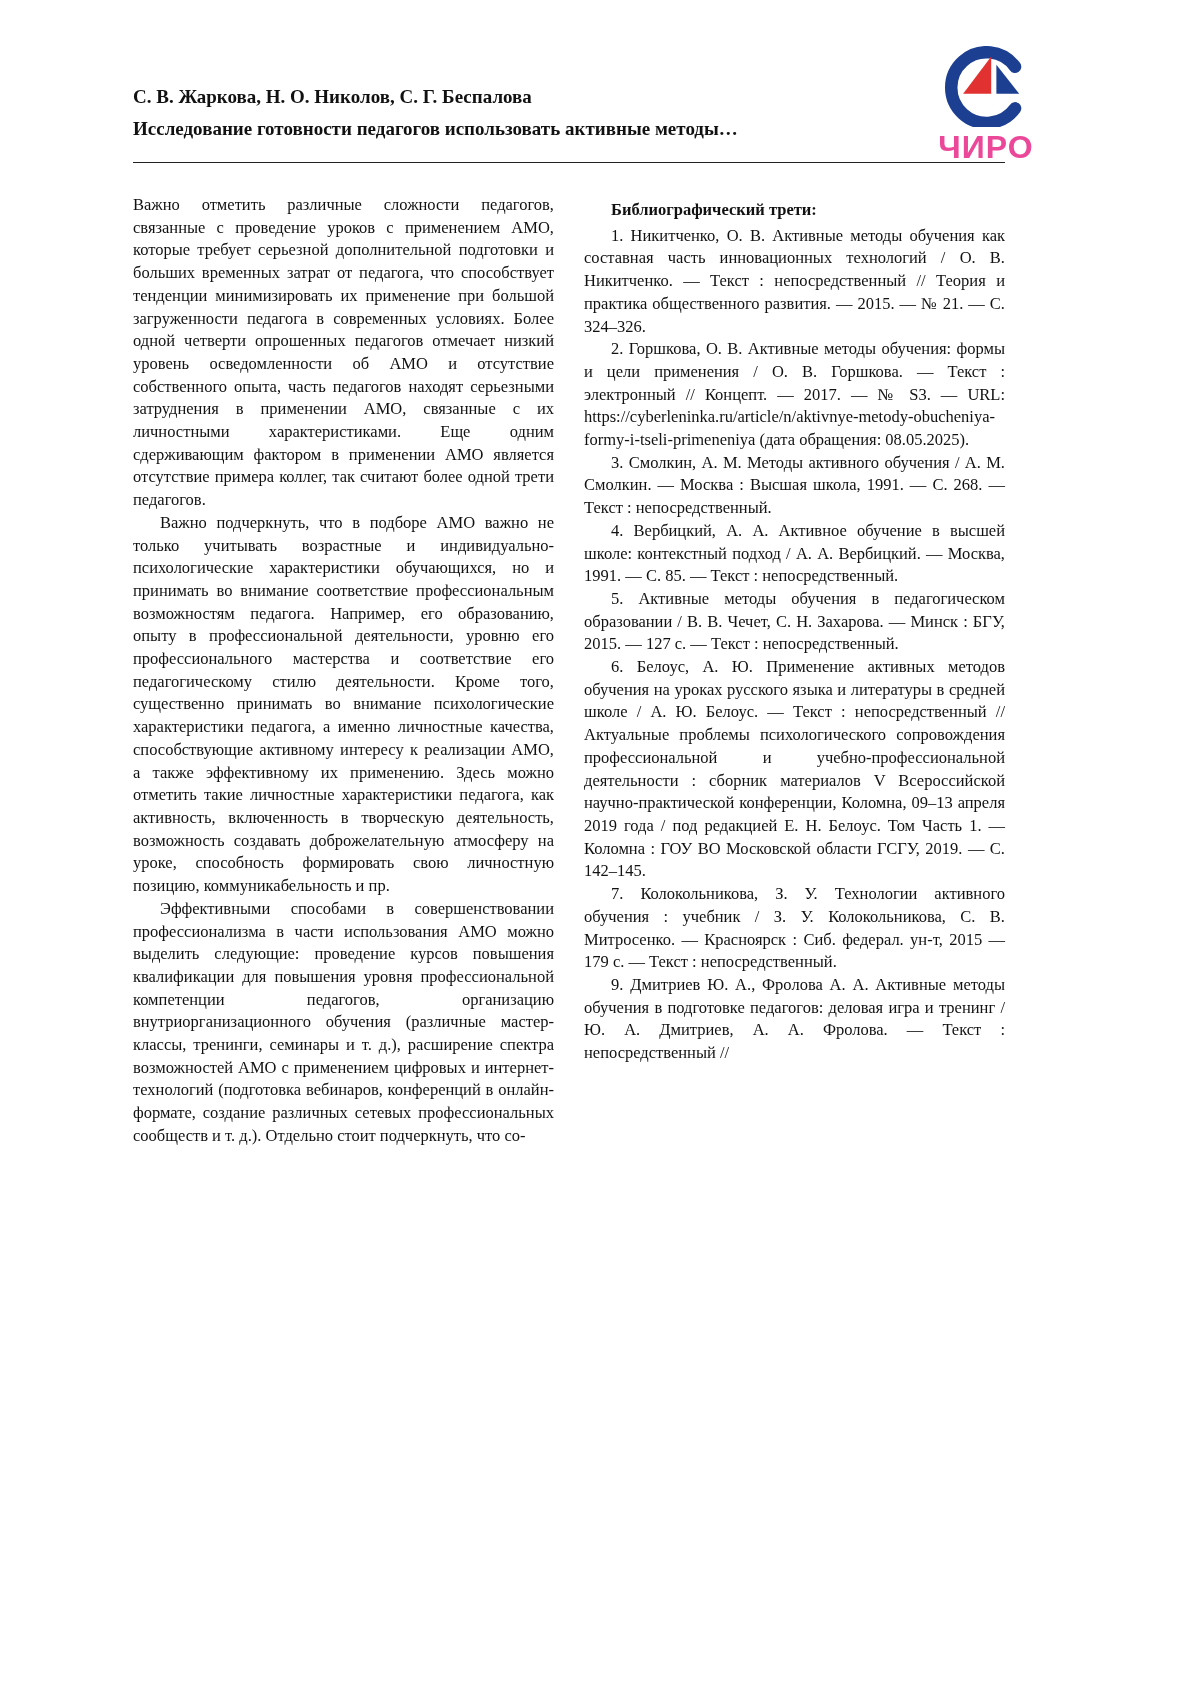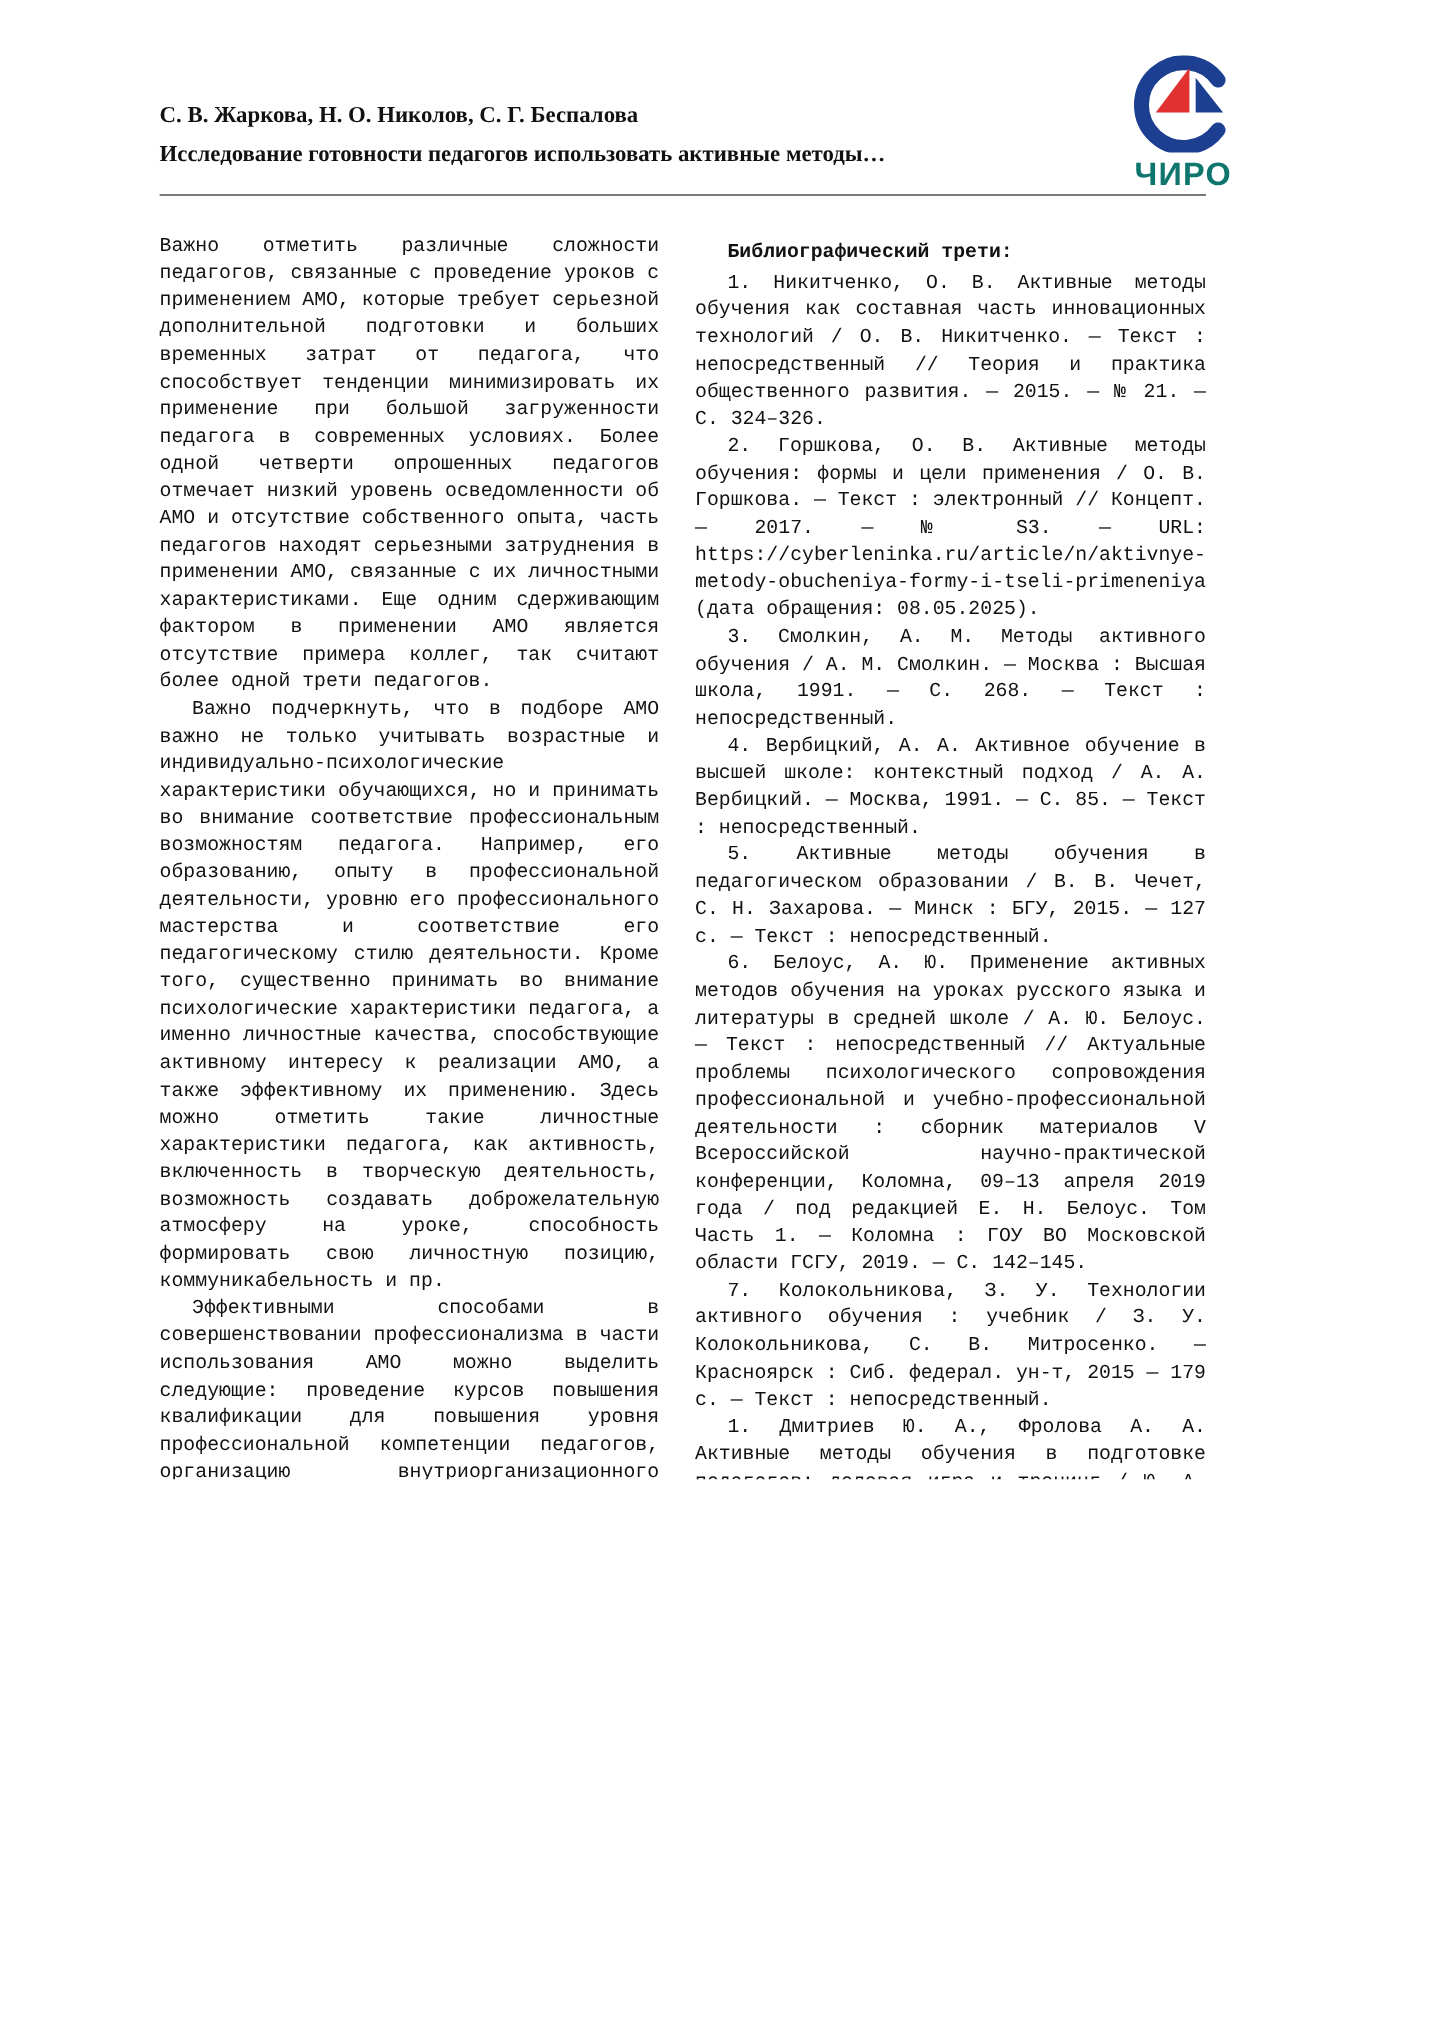--- a/index.html
+++ b/index.html
@@ -41,23 +41,23 @@
   .logo {
     position: absolute;
     left: 926px;
     top: 46px;
     width: 120px;
     text-align: center;
   }
   .logo-word {
     font-family: "Liberation Sans", sans-serif;
     font-weight: bold;
-    font-size: 27px;
+    font-size: 32px;
     letter-spacing: 1px;
-    color: #0f766e;
+    color: #ec4899;
     margin-top: -2px;
   }
   
   .columns {
     position: absolute;
     left: 133px;
     top: 194px;
     width: 872px;
     display: flex;
     gap: 30px;
@@ -66,21 +66,20 @@
     flex: 1 1 0;
     font-size: 16.5px;
     line-height: 22.7px;
     text-align: justify;
     hyphens: auto;
   }
   .col p {
     margin: 0;
     text-indent: 27px;
     overflow-wrap: break-word;
-    font-family: Liberation Mono, monospace;
   }
   .col p.noindent { text-indent: 0; }
   .bib-heading {
     font-weight: bold;
     margin: 5px 0 3px 0 !important;
   }
   
   .footer {
     position: absolute;
     left: 133px;
@@ -124,21 +123,21 @@
 
     <section class="col">
       <p class="bib-heading">Библиографический трети:</p>
       <p class="ref">1. Никитченко, О. В. Активные методы обучения как составная часть инновационных технологий / О. В. Никитченко. — Текст : непосредственный // Теория и практика общественного развития. — 2015. — № 21. — С. 324–326.</p>
       <p class="ref">2. Горшкова, О. В. Активные методы обучения: формы и цели применения / О. В. Горшкова. — Текст : электронный // Концепт. — 2017. — № S3. — URL: https://cyberleninka.ru/article/n/aktivnye-metody-obucheniya-formy-i-tseli-primeneniya (дата обращения: 08.05.2025).</p>
       <p class="ref">3. Смолкин, А. М. Методы активного обучения / А. М. Смолкин. — Москва : Высшая школа, 1991. — С. 268. — Текст : непосредственный.</p>
       <p class="ref">4. Вербицкий, А. А. Активное обучение в высшей школе: контекстный подход / А. А. Вербицкий. — Москва, 1991. — С. 85. — Текст : непосредственный.</p>
       <p class="ref">5. Активные методы обучения в педагогическом образовании / В. В. Чечет, С. Н. Захарова. — Минск : БГУ, 2015. — 127 с. — Текст : непосредственный.</p>
       <p class="ref">6. Белоус, А. Ю. Применение активных методов обучения на уроках русского языка и литературы в средней школе / А. Ю. Белоус. — Текст : непосредственный // Актуальные проблемы психологического сопровождения профессиональной и учебно-профессиональной деятельности : сборник материалов V Всероссийской научно-практической конференции, Коломна, 09–13 апреля 2019 года / под редакцией Е. Н. Белоус. Том Часть 1. — Коломна : ГОУ ВО Московской области ГСГУ, 2019. — С. 142–145.</p>
       <p class="ref">7. Колокольникова, З. У. Технологии активного обучения : учебник / З. У. Колокольникова, С. В. Митросенко. — Красноярск : Сиб. федерал. ун-т, 2015 — 179 с. — Текст : непосредственный.</p>
-      <p class="ref">1. Дмитриев Ю. А., Фролова А. А. Активные методы обучения в подготовке педагогов: деловая игра и тренинг / Ю. А. Дмитриев, А. А. Фролова. — Текст : непосредственный //</p>
+      <p class="ref">9. Дмитриев Ю. А., Фролова А. А. Активные методы обучения в подготовке педагогов: деловая игра и тренинг / Ю. А. Дмитриев, А. А. Фролова. — Текст : непосредственный //</p>
     </section>
   </main>
 
   <div class="footer">
     <span class="journal">Научно-теоретический журнал</span>
     <span class="pageno">123</span>
     <span class="issue">Выпуск 2 (63) 2034</span>
   </div>
 
 </div>

